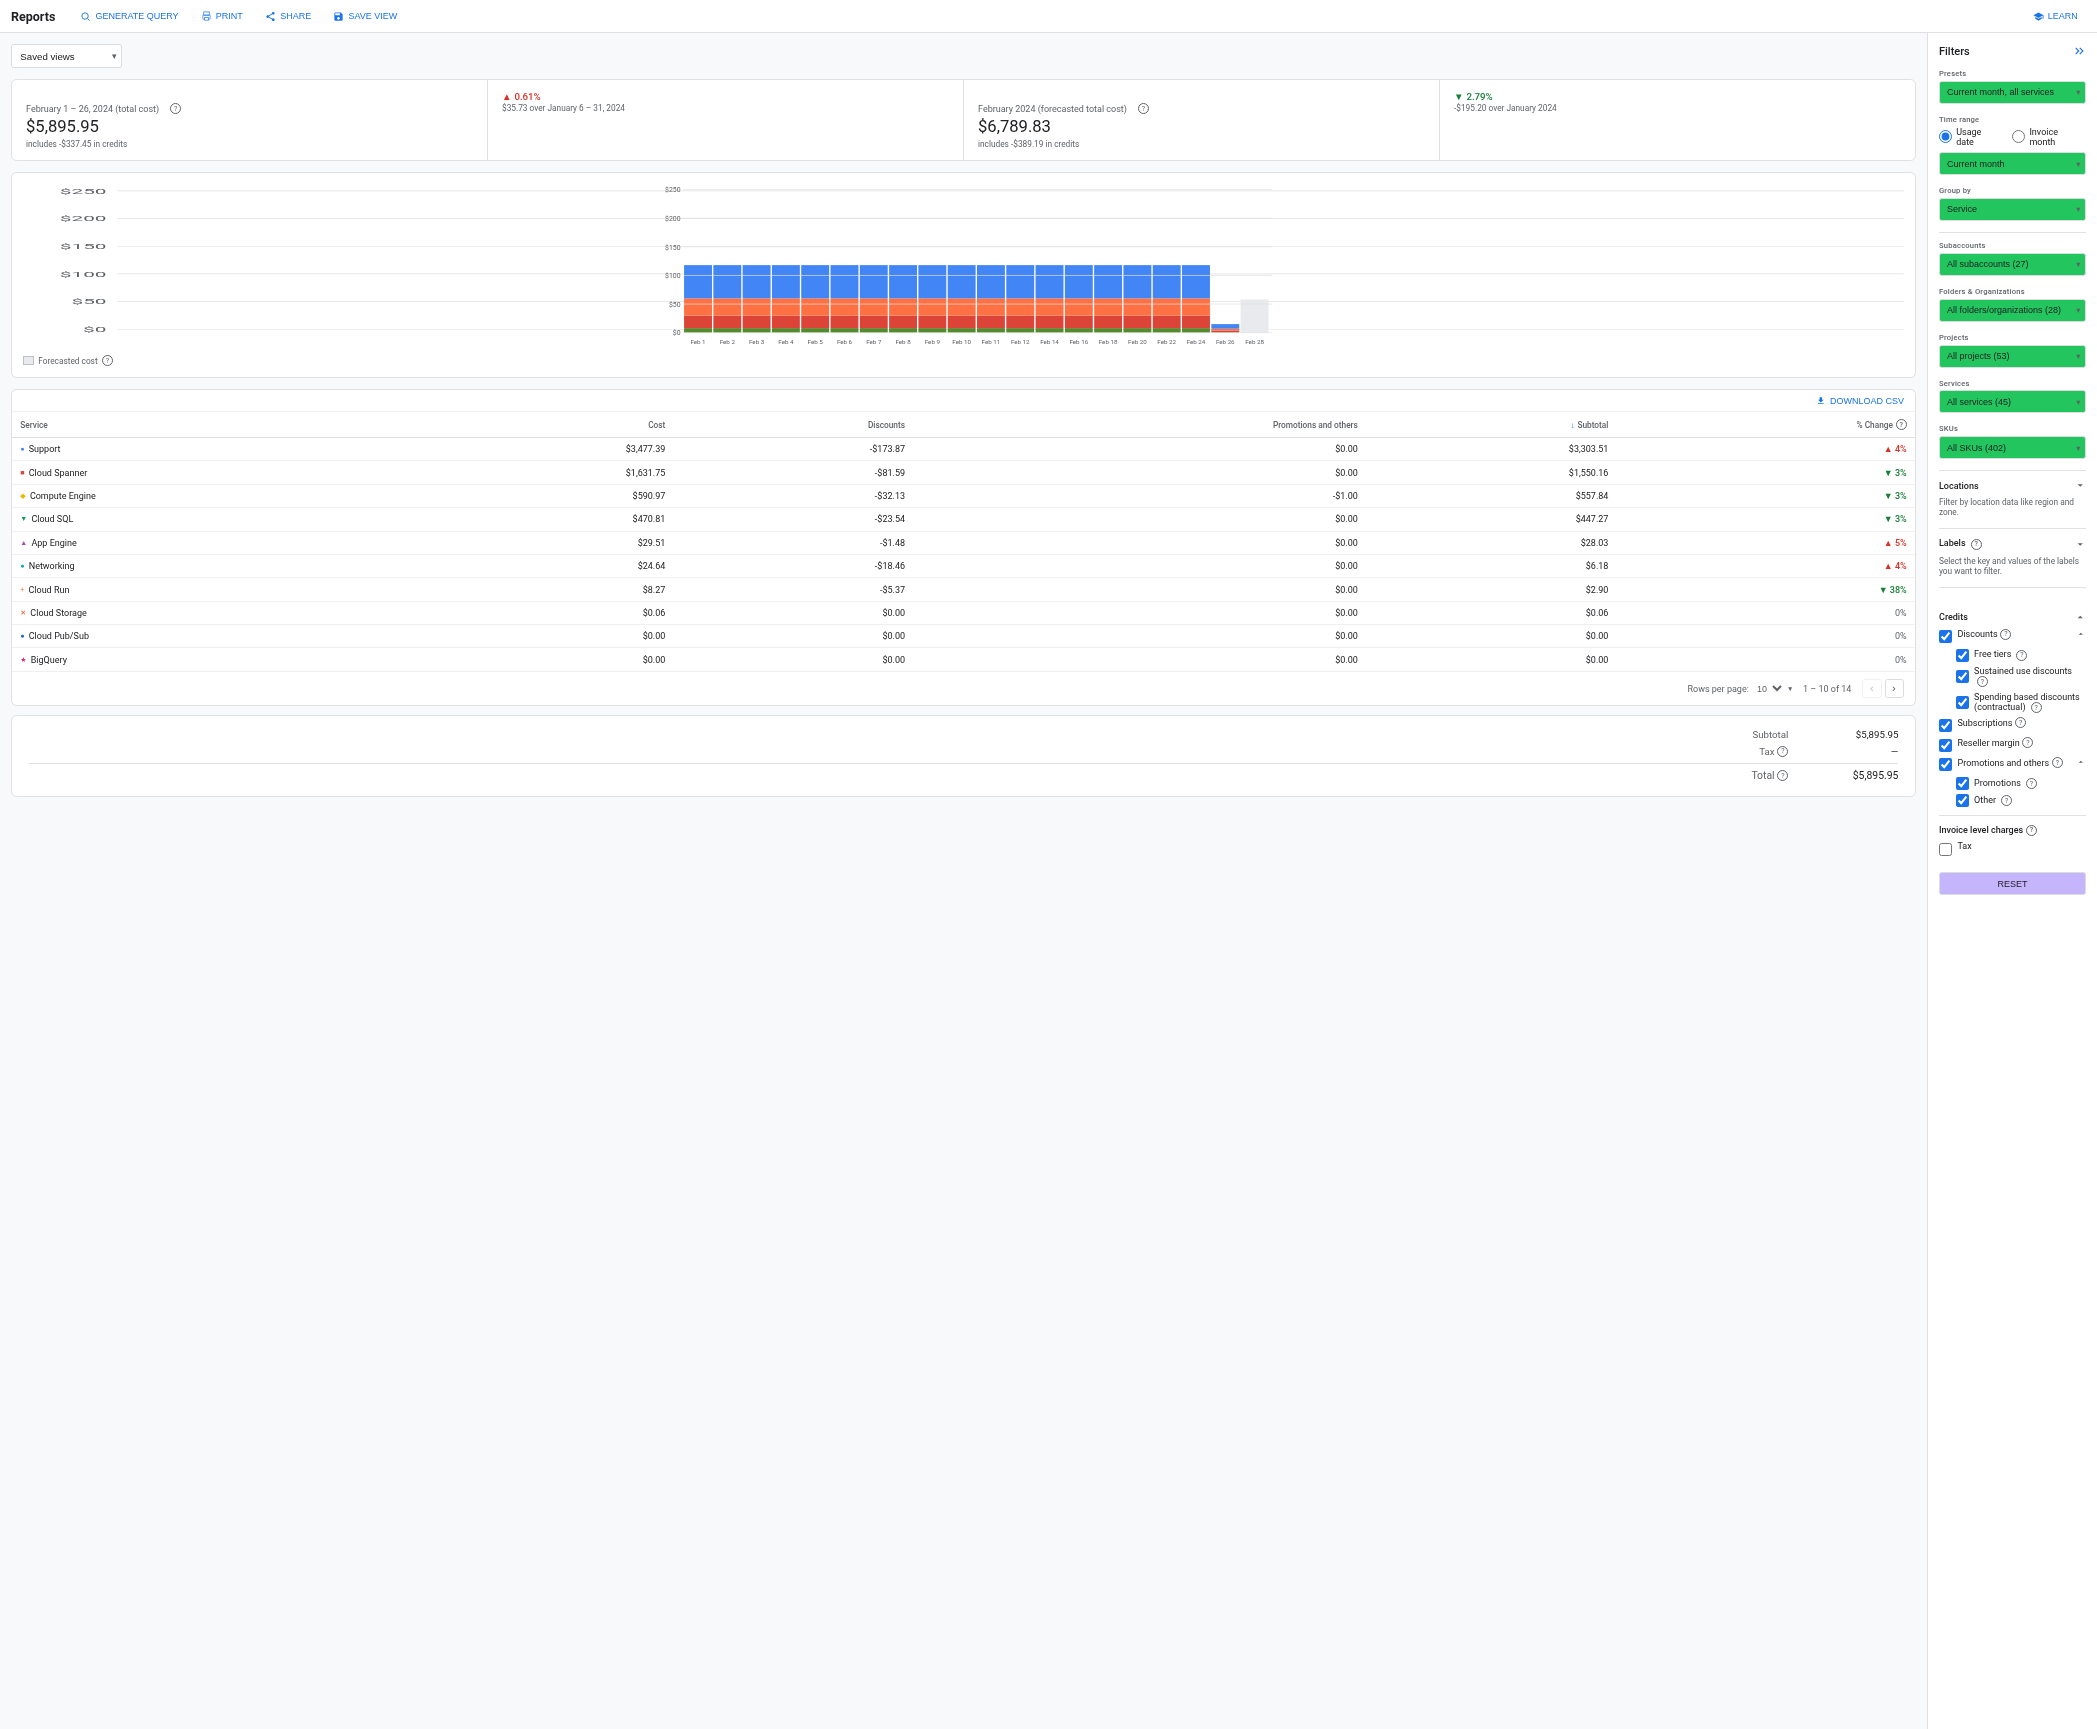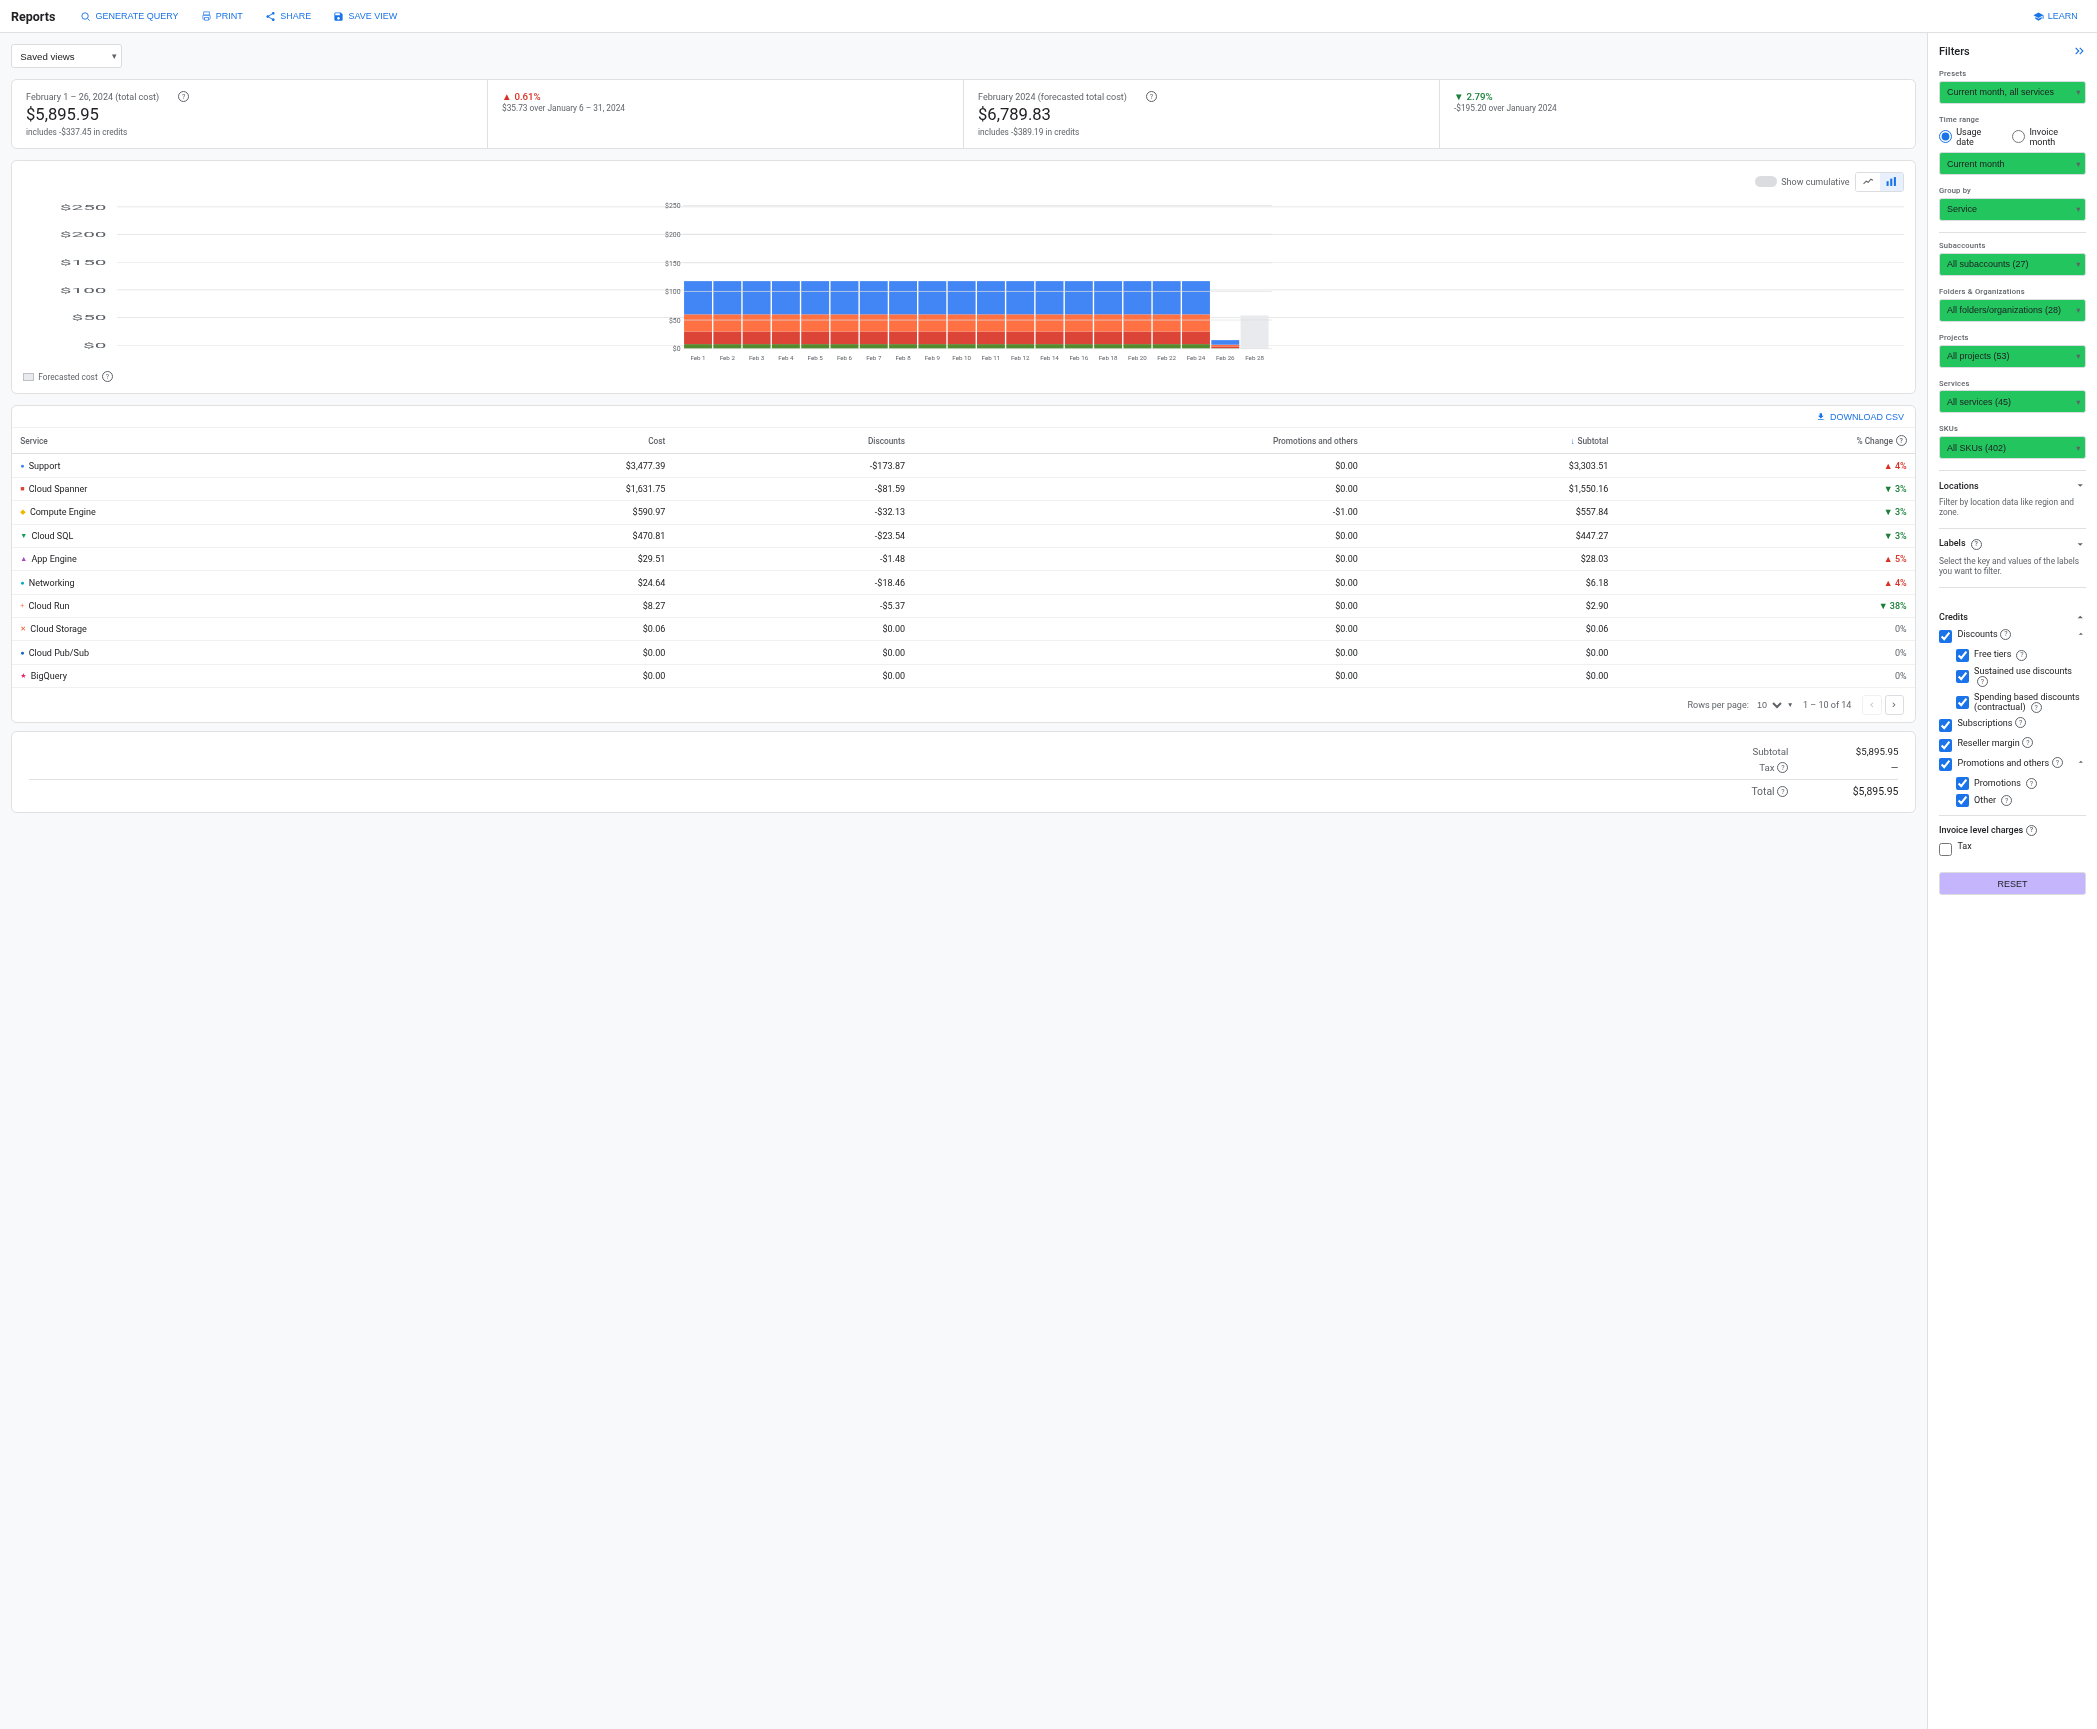--- a/index.html
+++ b/index.html
@@ -21,21 +21,21 @@
 
     
     .saved-views-select { position: relative; display: inline-block; margin-bottom: 11px; }
     .saved-views-select select { appearance: none; background: #fff; border: 0.7px solid #dadce0; border-radius: 2.8px; padding: 5.5px 22px 5.5px 8.3px; font-size: 9.7px; cursor: pointer; color: #202124; min-width: 111px; }
     .saved-views-chevron { position: absolute; right: 5.5px; top: 50%; transform: translateY(-50%); pointer-events: none; color: #5f6368; }
 
     
     .summary-cards { display: flex; gap: 0; background: #fff; border: 0.7px solid #e0e0e0; border-radius: 5.5px; margin-bottom: 11px; overflow: hidden; }
     .summary-card { flex: 1; padding: 11px 14px; border-right: 0.7px solid #e0e0e0; }
     .summary-card:last-child { border-right: none; }
-    .summary-card-title { font-size: 9px; color: #5f6368; margin-bottom: 2.8px; display: flex; align-items: center; gap: 19px; }
+    .summary-card-title { font-size: 9px; color: #5f6368; margin-bottom: 2.8px; display: flex; align-items: center; gap: 11px; margin-top: 12px; }
     .summary-card-amount { font-size: 16.6px; font-weight: 400; color: #202124; margin-bottom: 2.8px; }
     .summary-card-sub { font-size: 8.3px; color: #5f6368; }
     .summary-card-change { display: flex; align-items: center; gap: 2.8px; font-size: 9.7px; font-weight: 500; margin-bottom: 1.4px; }
     .change-up { color: #d93025; }
     .change-down { color: #188038; }
     .info-icon { width: 11px; height: 11px; border: 0.7px solid #5f6368; border-radius: 50%; display: inline-flex; align-items: center; justify-content: center; font-size: 7px; color: #5f6368; cursor: pointer; flex-shrink: 0; }
 
     
     .chart-section { background: #fff; border: 0.7px solid #e0e0e0; border-radius: 5.5px; padding: 11px; margin-bottom: 11px; }
     .chart-controls { display: flex; justify-content: flex-end; align-items: center; gap: 5.5px; margin-bottom: 8.3px; }
@@ -193,40 +193,20 @@
         <div class="summary-card-change change-down">
           <span>▼</span>
           <span>2.79%</span>
         </div>
         <div class="summary-card-sub">-$195.20 over January 2024</div>
       </div>
     </div>
 
     
     <div class="chart-section">
-      <div class="chart-controls">
-        <div class="show-cumulative">
-          <div class="toggle-switch"></div>
-          <span>Show cumulative</span>
-        </div>
-        <div class="chart-view-btns">
-          <button class="chart-view-btn">
-            <svg viewBox="0 0 24 24" fill="#5f6368">
-                <polyline points="3,17 8,12 12,14 17,8 21,10" fill="none" stroke="#5f6368" stroke-width="2"></polyline>
-              </svg>
-          </button>
-          <button class="chart-view-btn active">
-            <svg viewBox="0 0 24 24" fill="#1a73e8">
-                <rect x="3" y="12" width="4" height="9" fill="#1a73e8"></rect>
-                <rect x="10" y="7" width="4" height="14" fill="#1a73e8"></rect>
-                <rect x="17" y="4" width="4" height="17" fill="#1a73e8"></rect>
-              </svg>
-          </button>
-        </div>
-      </div>
 
       <div style="position:relative; height:166px; margin-bottom:5.5px;">
         <svg width="100%" height="166" viewBox="0 0 900 240" preserveAspectRatio="none" style="position:absolute;top:0;left:0;font-size:13px">
 
           <line x1="45" y1="10" x2="900" y2="10" stroke="#e0e0e0" stroke-width="1"></line>
           <line x1="45" y1="50" x2="900" y2="50" stroke="#e0e0e0" stroke-width="1"></line>
           <line x1="45" y1="90" x2="900" y2="90" stroke="#e0e0e0" stroke-width="1"></line>
           <line x1="45" y1="130" x2="900" y2="130" stroke="#e0e0e0" stroke-width="1"></line>
           <line x1="45" y1="170" x2="900" y2="170" stroke="#e0e0e0" stroke-width="1"></line>
           <line x1="45" y1="210" x2="900" y2="210" stroke="#e0e0e0" stroke-width="1"></line>

